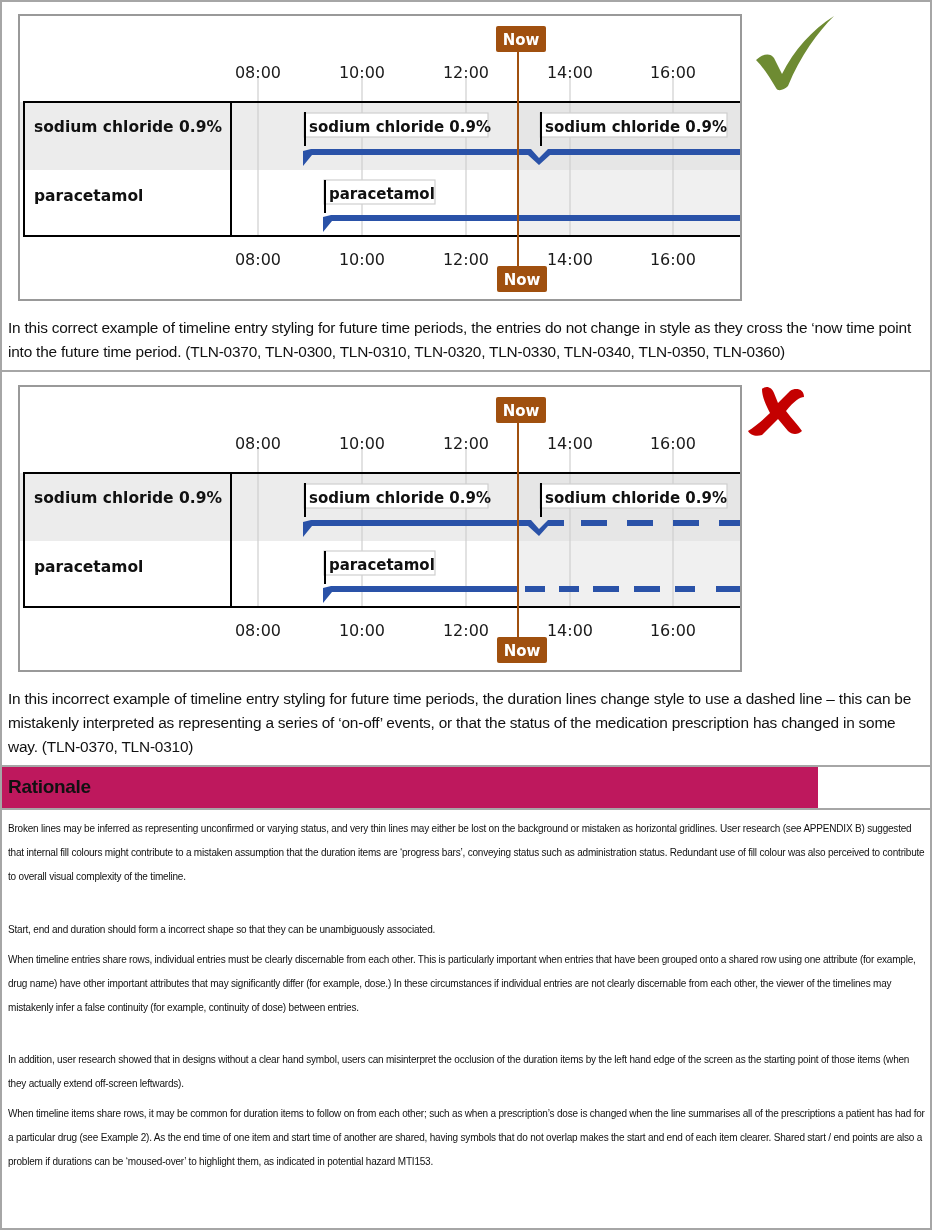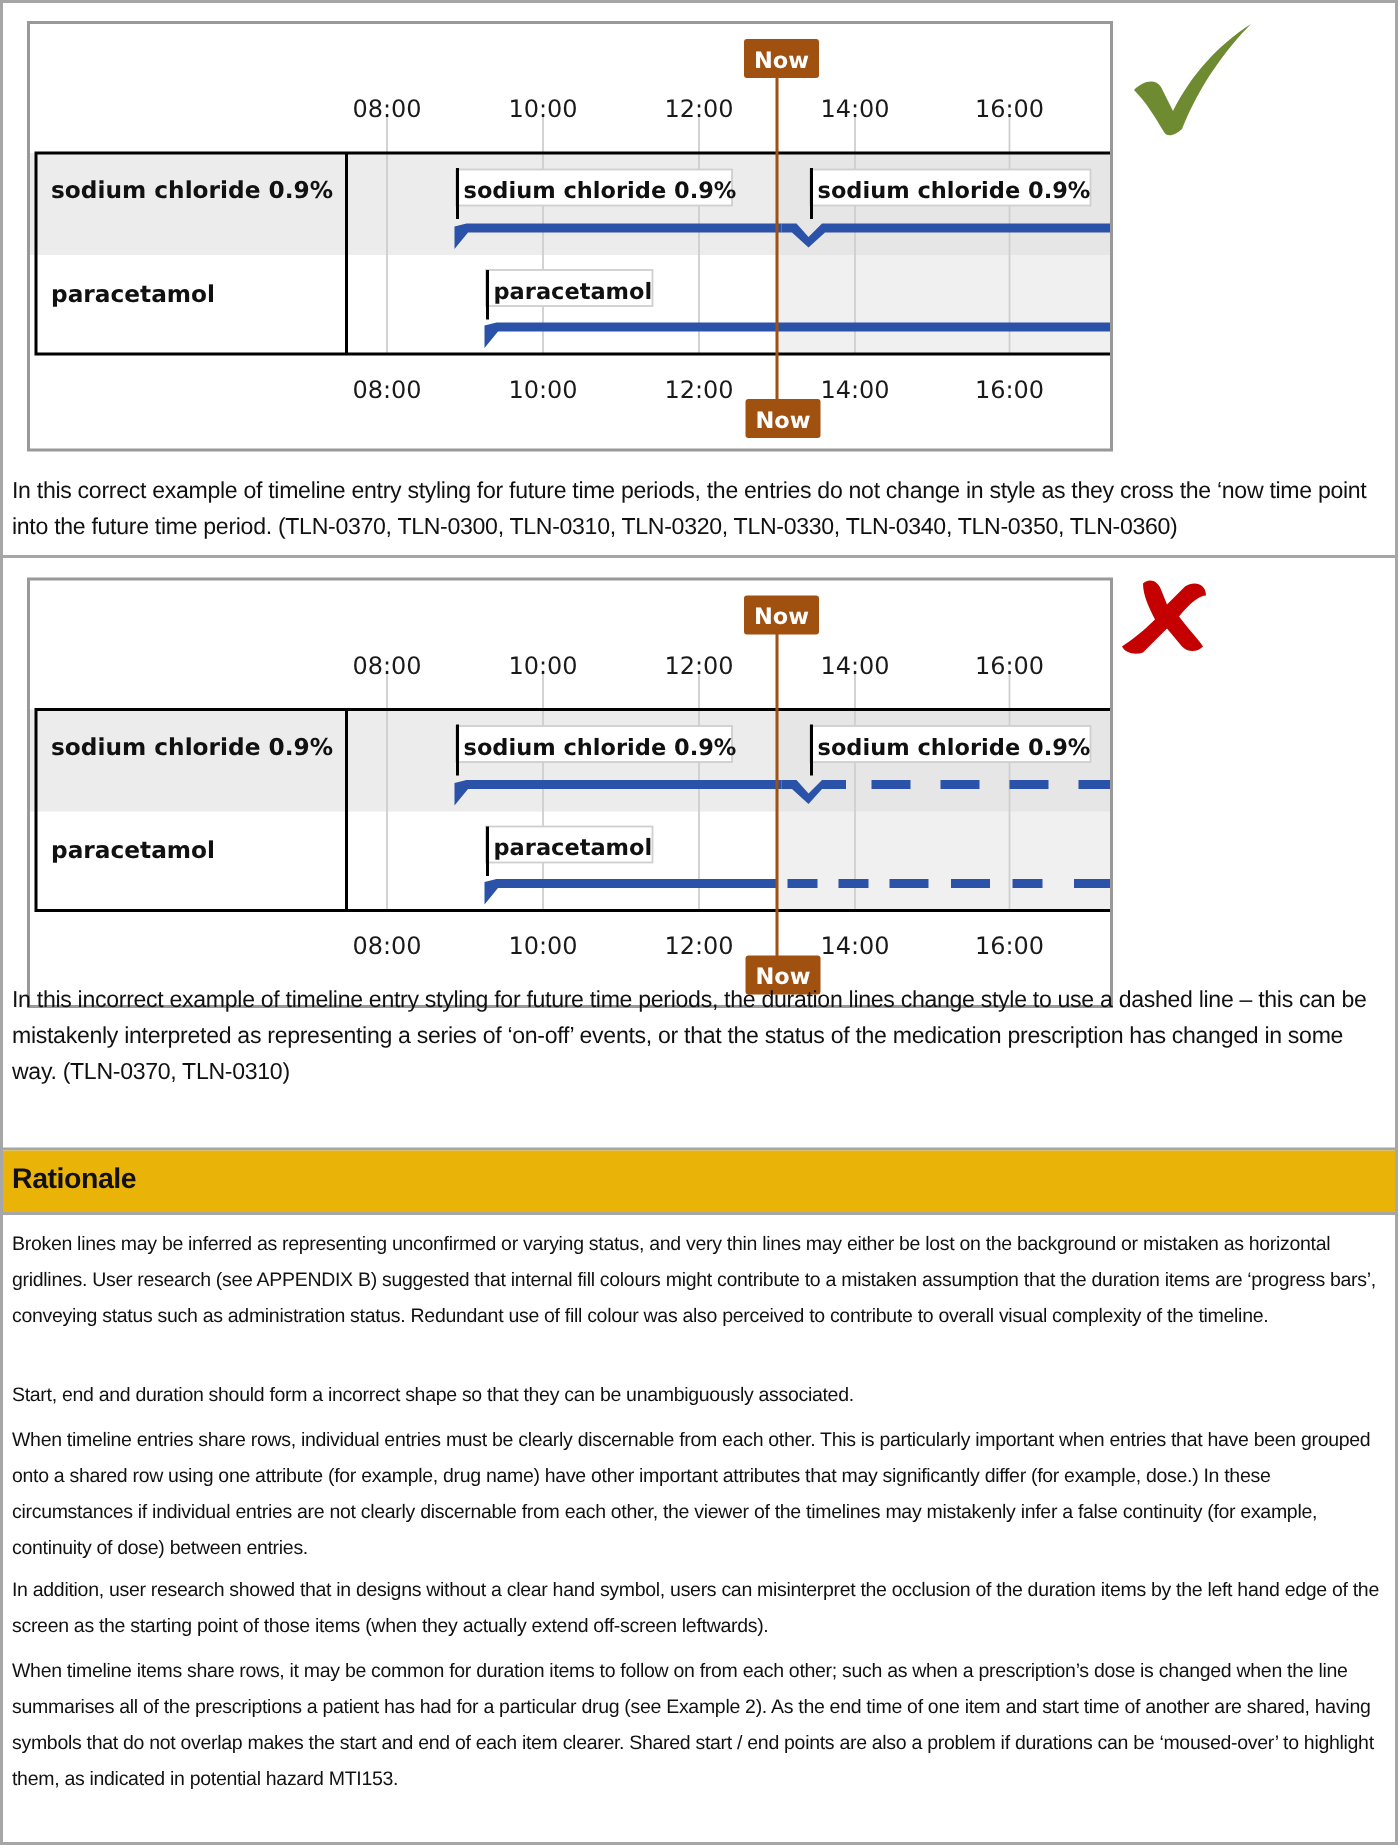--- a/index.html
+++ b/index.html
@@ -8,24 +8,24 @@
 
   .page-frame { position: absolute; left: 0; top: 0; width: 932px; height: 1230px; border: 2px solid #a6a6a6; }
   .divider { position: absolute; left: 0; width: 932px; height: 2px; background: #a6a6a6; }
 
   .figure-box { position: absolute; left: 18px; width: 724px; height: 287px; border: 2px solid #999; background: #fff; overflow: hidden; }
 
   .timeline { position: absolute; left: 0; top: 0; width: 720px; height: 283px; }
 
   .caption { position: absolute; left: 8px; width: 916px; font-size: 15.4px; line-height: 24px; letter-spacing: -0.2px; }
 
-  .rationale-header { position: absolute; left: 2px; top: 767px; width: 928px; height: 42px; background: #eab308; }
+  .rationale-header { position: absolute; left: 2px; top: 767px; width: 816px; height: 42px; background: #be185d; }
   .rationale-title { position: absolute; left: 6px; top: 9px; font-size: 19px; font-weight: bold; letter-spacing: -0.3px; }
 
-  .para { position: absolute; left: 8px; width: 918px; font-size: 13px; line-height: 24px; letter-spacing: -0.2px; }
+  .para { position: absolute; left: 8px; width: 918px; font-size: 10px; line-height: 24px; letter-spacing: -0.2px; }
 
   .mark { position: absolute; }
 
   .tlabel { font-family: "DejaVu Sans", sans-serif; font-size: 16px; fill: #1a1a1a; }
   .rowname { font-family: "DejaVu Sans", sans-serif; font-size: 15.5px; font-weight: bold; fill: #111; }
   .entry-text { font-family: "DejaVu Sans", sans-serif; font-size: 15px; font-weight: bold; fill: #111; }
   .now-text { font-family: "DejaVu Sans", sans-serif; font-size: 15px; font-weight: bold; fill: #fff; }
 </style>
 </head>
 <body>
@@ -187,21 +187,21 @@
     <text class="now-text" x="501" y="29" text-anchor="middle">Now</text>
     <rect x="477" y="250" width="50" height="26" rx="2" fill="#a0500f"></rect>
     <text class="now-text" x="502" y="269" text-anchor="middle">Now</text>
   </svg>
 </div>
 
 <svg class="mark" style="left:746px; top:383px;" width="62" height="56" viewBox="0 0 62 56">
   <path d="M16,6 C20,2 26,4 28,10 L32,20 L44,8 C50,4 58,6 58,14 C54,14 48,18 40,28 C46,36 52,42 56,48 C52,52 46,52 42,48 L32,36 L16,52 C10,54 4,52 2,48 C8,44 16,38 24,30 C20,22 16,14 16,6 Z" fill="#c40000"></path>
 </svg>
 
-<div class="caption" style="top:655px;">In this incorrect example of timeline entry styling for future time periods, the duration lines change style to use a dashed line – this can be mistakenly interpreted as representing a series of ‘on-off’ events, or that the status of the medication prescription has changed in some way. (TLN-0370, TLN-0310)</div>
+<div class="caption" style="top:687px;">In this incorrect example of timeline entry styling for future time periods, the duration lines change style to use a dashed line – this can be mistakenly interpreted as representing a series of ‘on-off’ events, or that the status of the medication prescription has changed in some way. (TLN-0370, TLN-0310)</div>
 
 <div class="divider" style="top:765px;"></div>
 
 <div class="rationale-header">
   <span class="rationale-title">Rationale</span>
 </div>
 <div class="divider" style="top:808px;"></div>
 
 <div class="para" style="top:817px;">Broken lines may be inferred as representing unconfirmed or varying status, and very thin lines may either be lost on the background or mistaken as horizontal gridlines. User research (see APPENDIX B) suggested that internal fill colours might contribute to a mistaken assumption that the duration items are ‘progress bars’, conveying status such as administration status. Redundant use of fill colour was also perceived to contribute to overall visual complexity of the timeline.</div>
 <div class="para" style="top:918px;">Start, end and duration should form a incorrect shape so that they can be unambiguously associated.</div>

